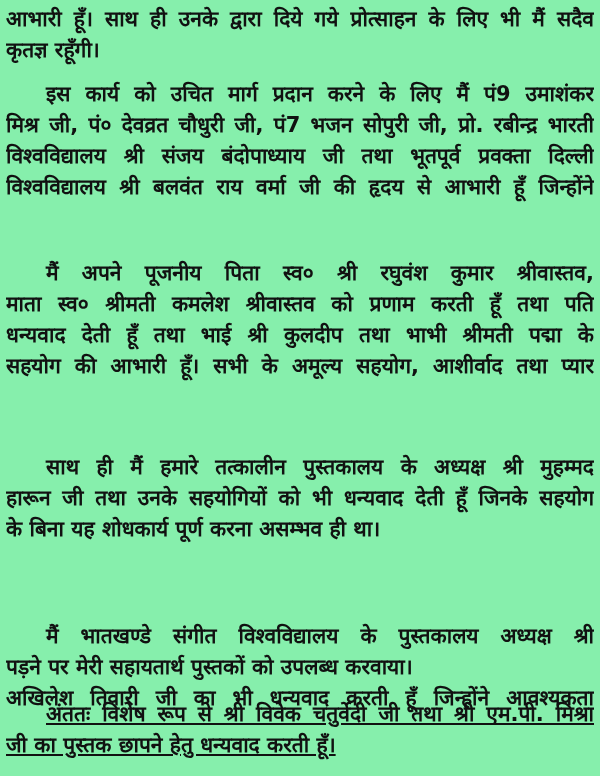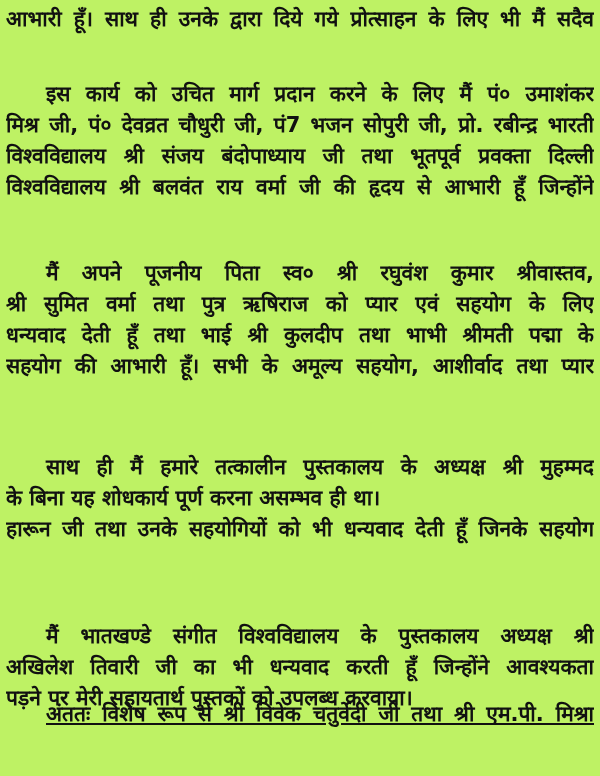--- a/index.html
+++ b/index.html
@@ -14,21 +14,21 @@
       position: relative;
       font-family: "DejaVu Sans", "Liberation Sans", sans-serif;
       color: #111111;
     }
     .page {
       position: absolute;
       left: 0;
       top: 0;
       width: 600px;
       height: 776px;
-      background: #bef264;
+      background: #86efac;
     }
     .para {
       position: absolute;
       left: 6px;
       width: 588px;
     }
     .line {
       display: block;
       height: 31px;
       line-height: 31px;
@@ -46,45 +46,47 @@
       padding-left: 40px;
     }
   </style>
 </head>
 <body>
 
 <div class="page">
 
   <div class="para" style="top:4px;">
     <span class="line">आभारी हूँ। साथ ही उनके द्वारा दिये गये प्रोत्साहन के लिए भी मैं सदैव</span>
+    <span class="line last">कृतज्ञ रहूँगी।</span>
   </div>
 
   <div class="para" style="top:79px;">
-    <span class="line indent">इस कार्य को उचित मार्ग प्रदान करने के लिए मैं पं० उमाशंकर</span>
+    <span class="line indent">इस कार्य को उचित मार्ग प्रदान करने के लिए मैं पं9 उमाशंकर</span>
     <span class="line">मिश्र जी, पं० देवव्रत चौधुरी जी, पं7 भजन सोपुरी जी, प्रो. रबीन्द्र भारती</span>
     <span class="line">विश्वविद्यालय श्री संजय बंदोपाध्याय जी तथा भूतपूर्व प्रवक्ता दिल्ली</span>
     <span class="line">विश्वविद्यालय श्री बलवंत राय वर्मा जी की हृदय से आभारी हूँ जिन्होंने</span>
   </div>
 
   <div class="para" style="top:258px;">
     <span class="line indent">मैं अपने पूजनीय पिता स्व० श्री रघुवंश कुमार श्रीवास्तव,</span>
-    <span class="line">श्री सुमित वर्मा तथा पुत्र ऋषिराज को प्यार एवं सहयोग के लिए</span>
+    <span class="line">माता स्व० श्रीमती कमलेश श्रीवास्तव को प्रणाम करती हूँ तथा पति</span>
     <span class="line">धन्यवाद देती हूँ तथा भाई श्री कुलदीप तथा भाभी श्रीमती पद्मा के</span>
     <span class="line">सहयोग की आभारी हूँ। सभी के अमूल्य सहयोग, आशीर्वाद तथा प्यार</span>
   </div>
 
   <div class="para" style="top:452px;">
     <span class="line indent">साथ ही मैं हमारे तत्कालीन पुस्तकालय के अध्यक्ष श्री मुहम्मद</span>
+    <span class="line">हारून जी तथा उनके सहयोगियों को भी धन्यवाद देती हूँ जिनके सहयोग</span>
     <span class="line last">के बिना यह शोधकार्य पूर्ण करना असम्भव ही था।</span>
-    <span class="line">हारून जी तथा उनके सहयोगियों को भी धन्यवाद देती हूँ जिनके सहयोग</span>
   </div>
 
   <div class="para" style="top:621px;">
     <span class="line indent">मैं भातखण्डे संगीत विश्वविद्यालय के पुस्तकालय अध्यक्ष श्री</span>
+    <span class="line last">पड़ने पर मेरी सहायतार्थ पुस्तकों को उपलब्ध करवाया।</span>
     <span class="line">अखिलेश तिवारी जी का भी धन्यवाद करती हूँ जिन्होंने आवश्यकता</span>
-    <span class="line last">पड़ने पर मेरी सहायतार्थ पुस्तकों को उपलब्ध करवाया।</span>
   </div>
 
   <div class="para" style="top:699px;text-decoration:underline;">
     <span class="line indent">अंततः विशेष रूप से श्री विवेक चतुर्वेदी जी तथा श्री एम.पी. मिश्रा</span>
+    <span class="line last">जी का पुस्तक छापने हेतु धन्यवाद करती हूँ।</span>
   </div>
 
 </div>
 
 </body></html>

